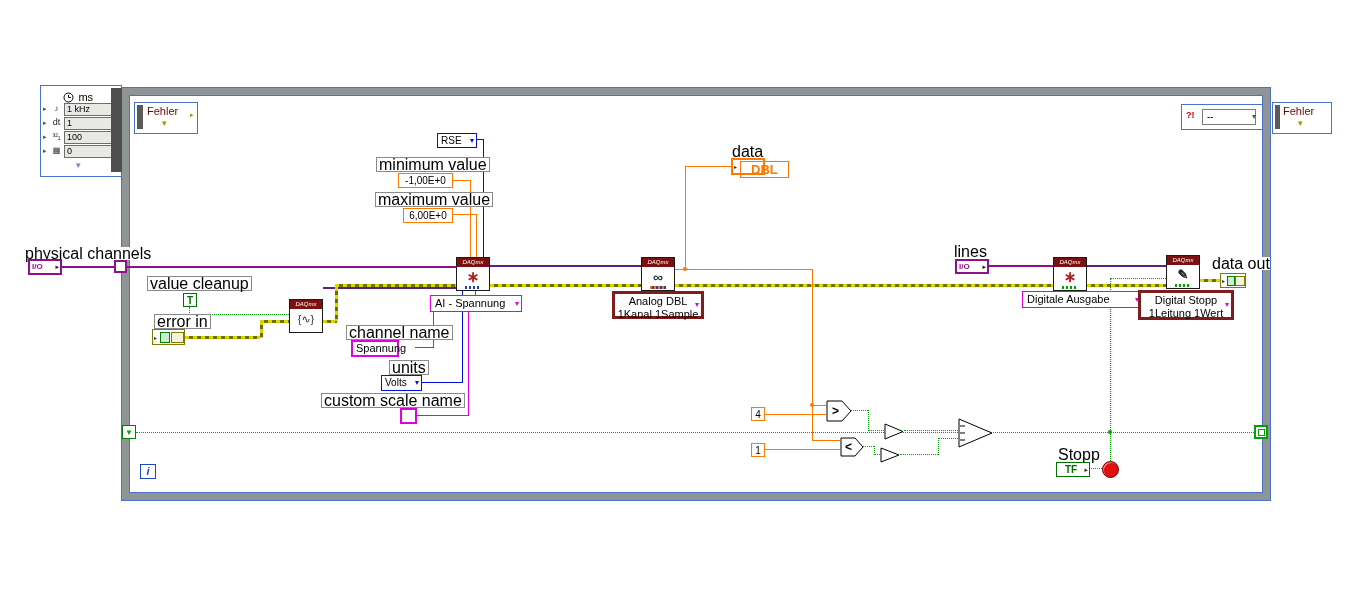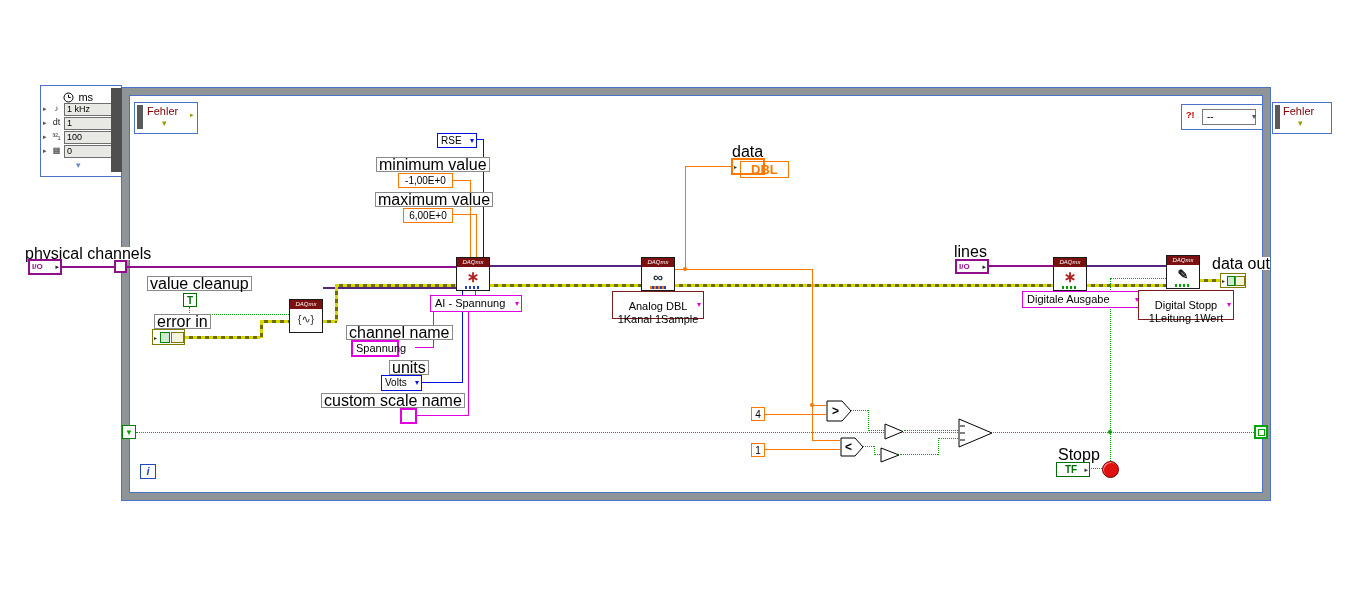--- a/index.html
+++ b/index.html
@@ -28,22 +28,22 @@
             text-align:center;line-height:9px;overflow:hidden}
   .daq-body{position:relative;height:23px;text-align:center}
   .daq-glyph{font-size:13px;line-height:20px;font-weight:bold}
   .mini{position:absolute;bottom:1px;left:50%;transform:translateX(-50%);width:16px;height:3px}
   .mini-ai{background:repeating-linear-gradient(90deg,#2040C0 0 2px,#fff 2px 4px)}
   .mini-do{background:repeating-linear-gradient(90deg,#00A000 0 2px,#fff 2px 4px)}
   .mini-rd{background:repeating-linear-gradient(90deg,#FF7800 0 2px,#2040C0 2px 4px)}
   
   .sel{position:absolute;background:#fff;border:1px solid #E000E0;font-size:11px;line-height:15px;
        padding:0 14px 0 4px;box-sizing:border-box}
-  .sel2{position:absolute;background:#fff;border:1px solid #7f1d1d;font-size:11px;line-height:13px;
-        text-align:center;box-sizing:border-box;padding-top:8px}
+  .sel2{position:absolute;background:#fff;border:3px solid #7f1d1d;font-size:11px;line-height:13px;
+        text-align:center;box-sizing:border-box;padding-top:1px}
   .sel-arr{position:absolute;right:2px;top:50%;transform:translateY(-50%);color:#E000E0;font-size:8px;line-height:8px}
   .enum{position:absolute;background:#fff;border:1px solid #0010E0;font-size:10px;line-height:13px;
         padding:0 12px 0 3px;box-sizing:border-box}
   .enum .sel-arr{color:#0010E0}
   .num{position:absolute;background:#fff;border:1px solid #FF7800;font-size:10px;line-height:13px;
        text-align:center;padding:0 2px;box-sizing:border-box}
   .str{position:absolute;background:#fff;border:2px solid #E000E0;font-size:11px;line-height:13px;
        padding:0 3px;box-sizing:border-box}
   .cfgrow{position:absolute;left:2px;width:74px;height:13px}
   .cfga{position:absolute;left:0;top:2px;font-size:7px;color:#555;line-height:9px}

